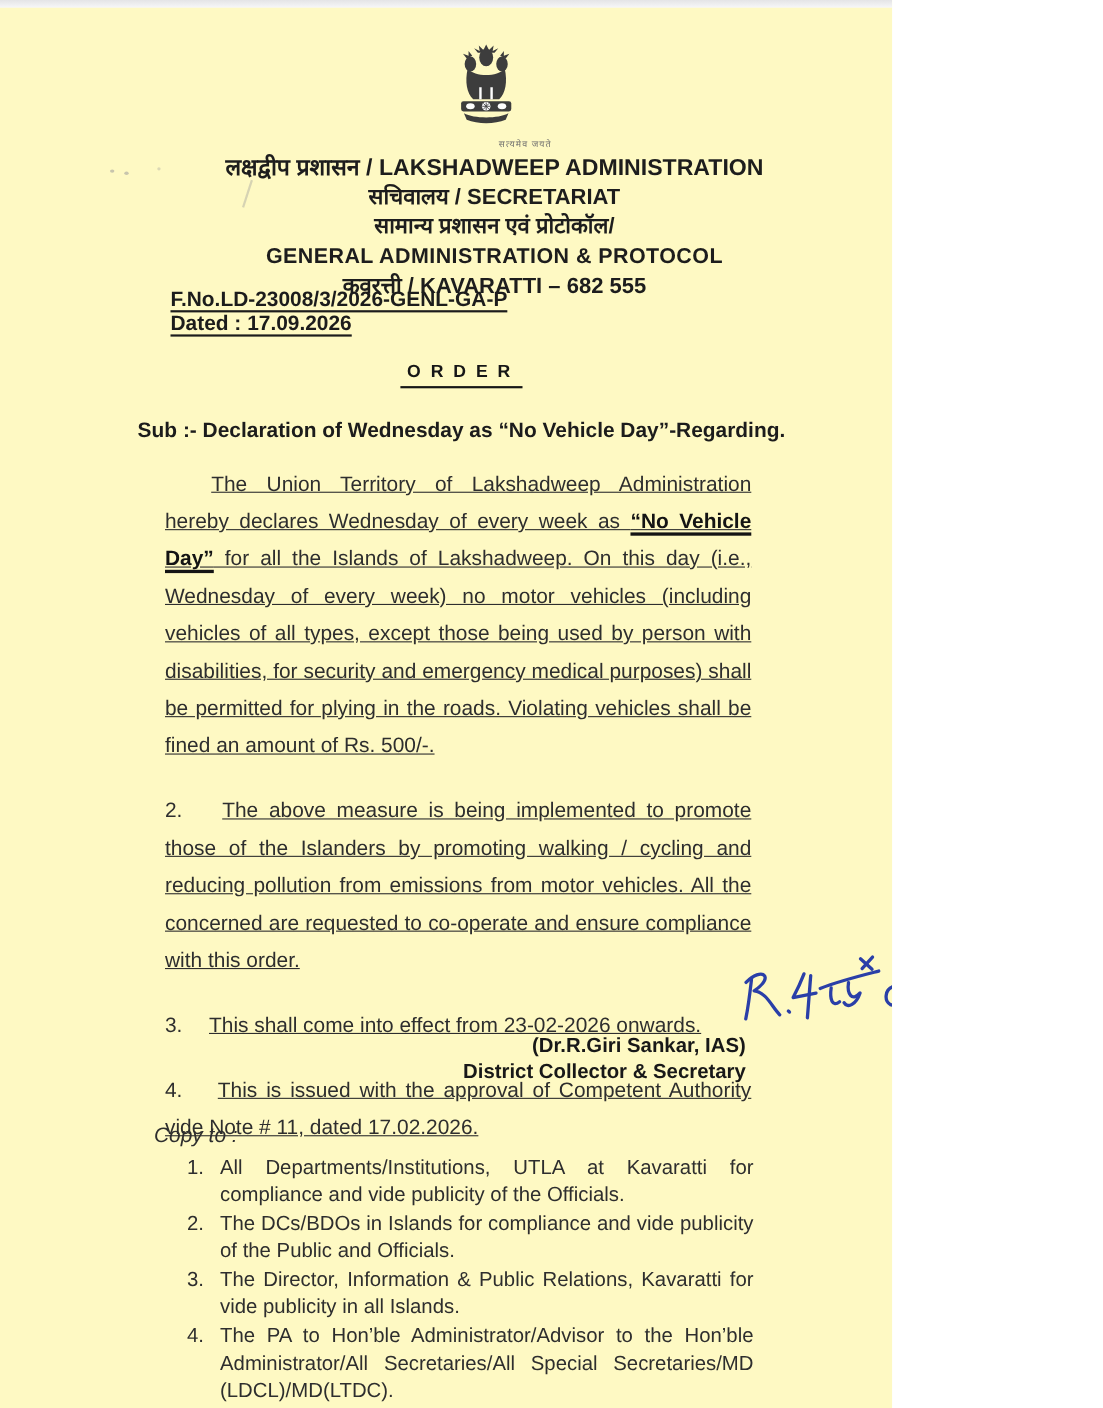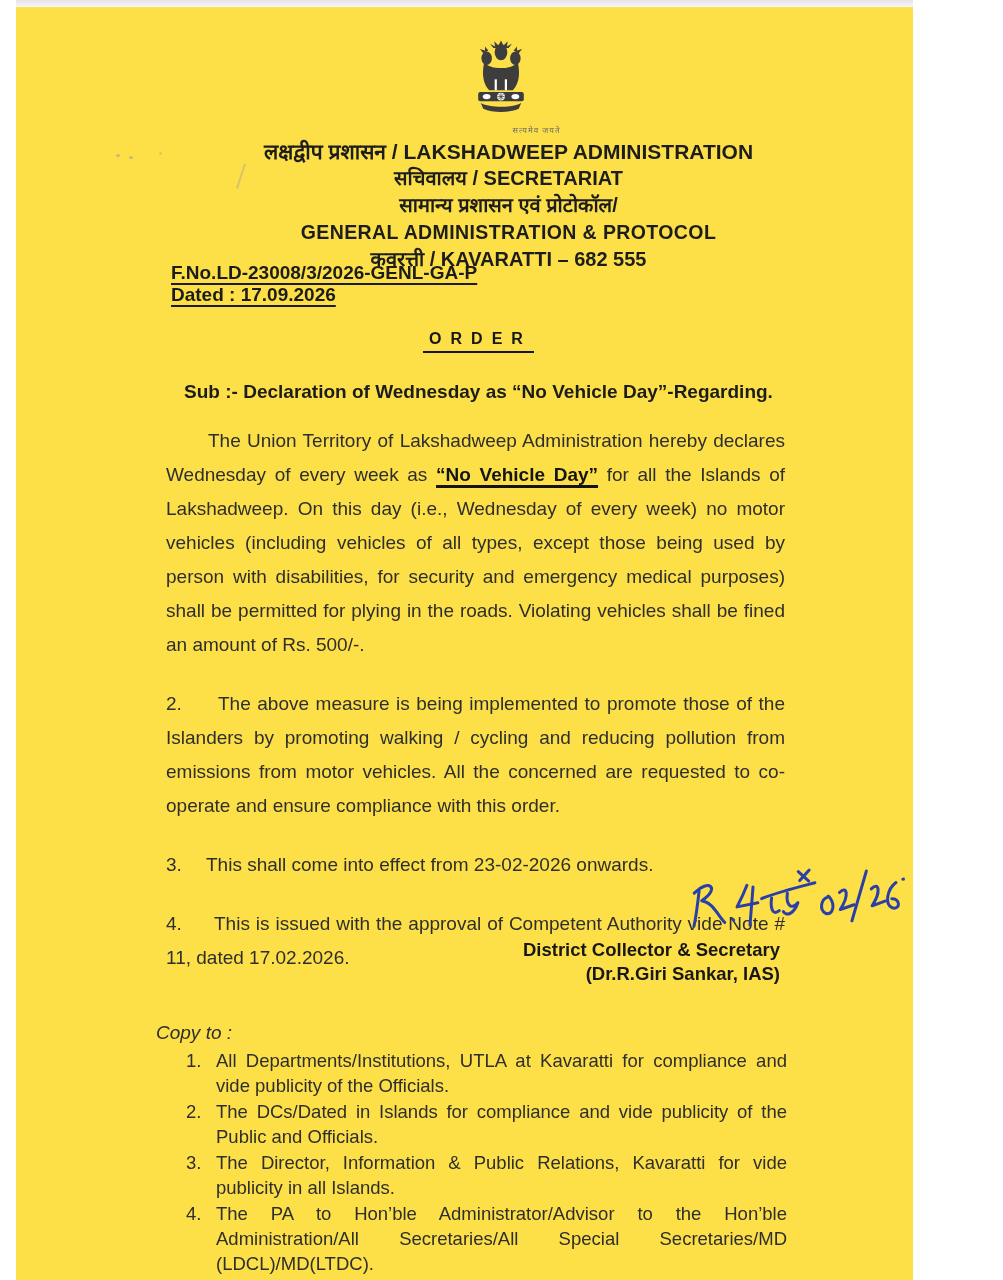--- a/index.html
+++ b/index.html
@@ -1,23 +1,22 @@
 <!DOCTYPE html>
 <html><head>
 <meta charset="utf-8">
 <style>
   html,body{margin:0;padding:0;background:#ffffff;}
   .page{
     position:relative;
-    width:897px;height:1280px;
-    background:#fde047;
+    width:811px;height:1280px;
+    background:#fef9c3;
     font-family:"Liberation Sans","DejaVu Sans",sans-serif;
     color:#2b2b2b;
     overflow:hidden;
-    margin-left:16px;
   }
   .scan-edge{
     position:absolute;top:0;left:0;width:100%;height:7px;
     background:linear-gradient(180deg,#e4e4e6,#f7f7f8);
   }
   
   .letterhead{
     position:absolute;top:40px;left:0;width:100%;
     text-align:center;
   }
@@ -52,21 +51,21 @@
     display:inline-block;font-weight:bold;font-size:16px;color:#161616;
     letter-spacing:9px;border-bottom:2.5px solid #161616;padding:0 2px 3px 6px;
   }
   .subject{
     position:absolute;top:381px;left:0;width:100%;text-align:center;
     font-weight:bold;font-size:19px;color:#1c1c1c;transform:translateX(14px);
   }
   
   .body-text{
     position:absolute;left:150px;right:128px;top:424px;
-    font-size:19px;line-height:34px;text-align:justify;color:#2e2e2e;
+    font-size:19px;line-height:34px;text-align:justify;color:#2e2e2e;text-decoration:underline;
   }
   .para1 .first-indent{display:inline-block;width:42px;}
   .hl{
     font-weight:bold;color:#141414;
     text-decoration:underline;text-decoration-thickness:2.5px;text-underline-offset:4px;
   }
   .num-para{position:relative;margin-top:25px;padding-left:0;}
   .num-para .pnum{display:inline-block;width:52px;}
   
   .sig-ink{position:absolute;left:662px;top:866px;transform:rotate(-3deg);}
@@ -203,36 +202,36 @@
       <path d="M190 9 L173 58"></path>
 
       <path d="M194 27 C202 20 204 30 194 44 L207 40"></path>
 
       <path d="M219 22 C210 28 206 43 214 47 C222 50 223 38 214 38"></path>
       <path d="M226 19 l1 0"></path>
     </g>
   </svg>
 
   <div class="sig-block">
+    <div>(Dr.R.Giri Sankar, IAS)</div>
     <div>District Collector &amp; Secretary</div>
-    <div>(Dr.R.Giri Sankar, IAS)</div>
   </div>
 
   <div class="copyto-label">Copy to :</div>
   <div class="copy-list">
     <div class="copy-item">
       <span class="cnum">1.</span>
       <span class="ctext">All Departments/Institutions, UTLA at Kavaratti for compliance and vide publicity of the Officials.</span>
     </div>
     <div class="copy-item">
       <span class="cnum">2.</span>
-      <span class="ctext">The DCs/Dated in Islands for compliance and vide publicity of the Public and Officials.</span>
+      <span class="ctext">The DCs/BDOs in Islands for compliance and vide publicity of the Public and Officials.</span>
     </div>
     <div class="copy-item">
       <span class="cnum">3.</span>
       <span class="ctext">The Director, Information &amp; Public Relations, Kavaratti for vide publicity in all Islands.</span>
     </div>
     <div class="copy-item">
       <span class="cnum">4.</span>
-      <span class="ctext">The PA to Hon’ble Administrator/Advisor to the Hon’ble Administration/All Secretaries/All Special Secretaries/MD (LDCL)/MD(LTDC).</span>
+      <span class="ctext">The PA to Hon’ble Administrator/Advisor to the Hon’ble Administrator/All Secretaries/All Special Secretaries/MD (LDCL)/MD(LTDC).</span>
     </div>
   </div>
 </div>
 
 </body></html>

